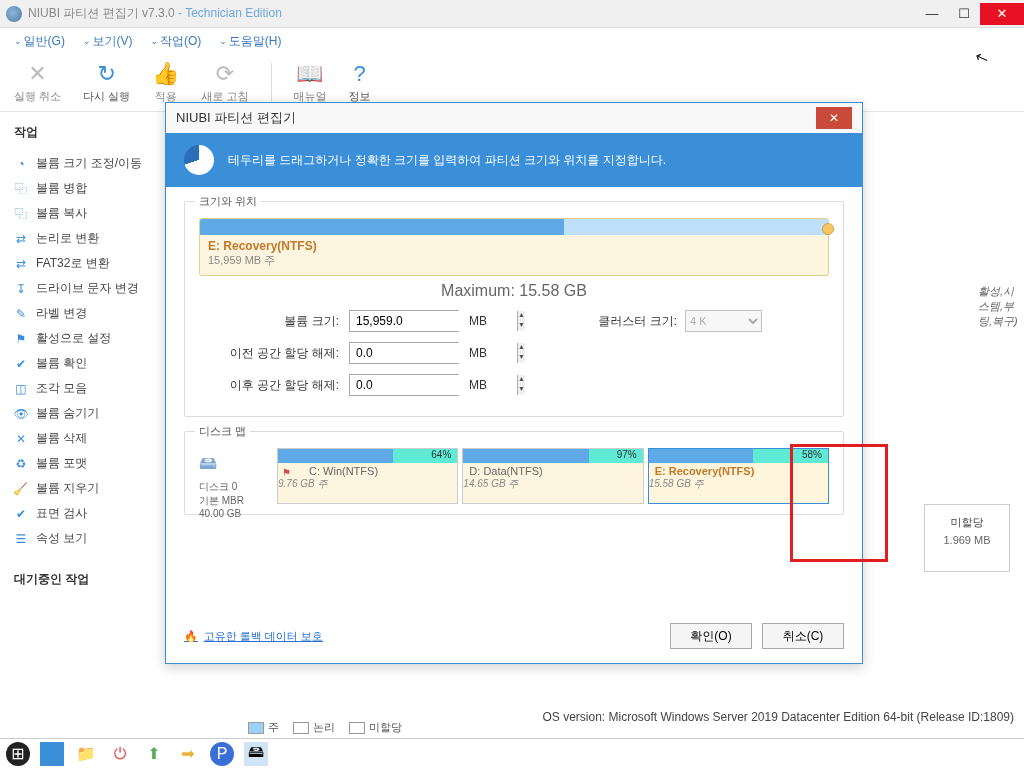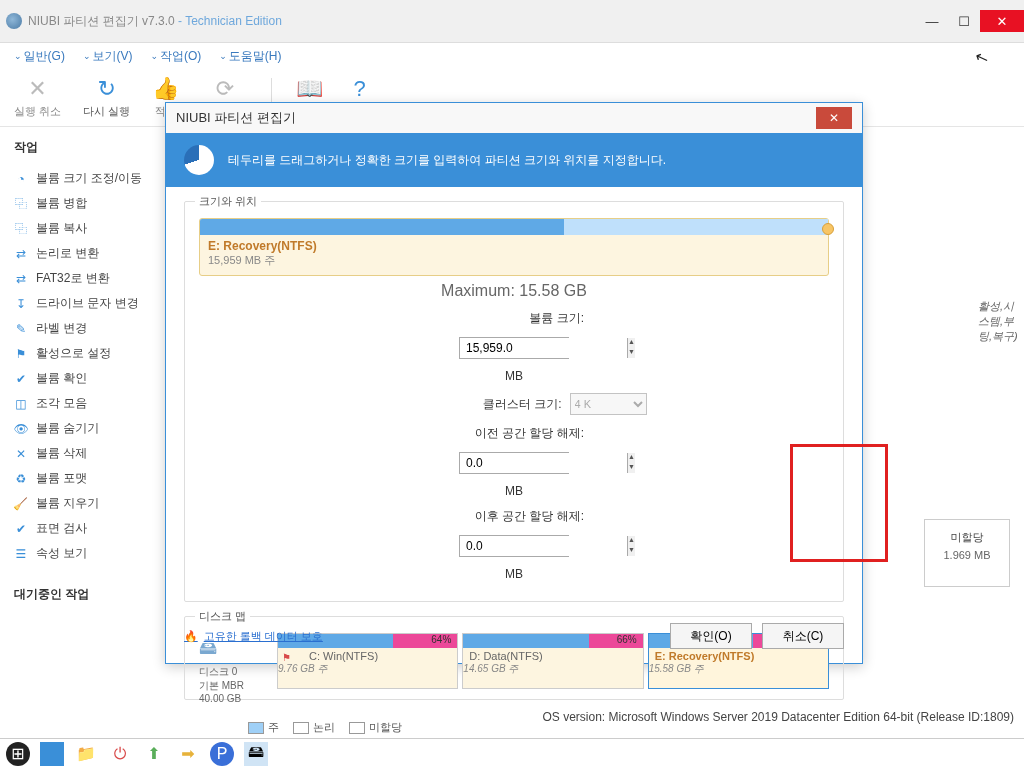--- a/index.html
+++ b/index.html
@@ -1,19 +1,19 @@
 <!DOCTYPE html>
 <html><head>
 <meta charset="utf-8">
 <style>
 * { box-sizing: border-box; margin: 0; padding: 0; font-family: "Malgun Gothic", "Segoe UI", sans-serif; }
 body { width: 1024px; height: 768px; background: #fff; position: relative; overflow: hidden; font-size: 12px; }
 
 
-.titlebar { height: 43px; background: #f0f0f0; display: flex; align-items: center; padding: 0 0 0 6px; border-bottom: 1px solid #ddd; }
+.titlebar { height: 28px; background: #f0f0f0; display: flex; align-items: center; padding: 0 0 0 6px; border-bottom: 1px solid #ddd; }
 .titlebar .app-icon { width: 16px; height: 16px; background: radial-gradient(circle at 40% 40%, #8fb7d8, #4a7aa5); border-radius: 50%; margin-right: 6px; }
 .titlebar .title { color: #999; font-size: 12px; flex: 1; }
 .titlebar .title .name { color: #888; }
 .titlebar .title .edition { color: #6fa8dc; }
 .winbtns { display: flex; }
 .winbtn { width: 32px; height: 22px; display: flex; align-items: center; justify-content: center; font-size: 13px; color: #333; }
 .winbtn.close { background: #e81123; color: #fff; width: 44px; }
 
 
 .menubar { height: 26px; display: flex; align-items: center; padding: 0 14px; gap: 18px; }
@@ -59,37 +59,37 @@
 
 .slider-track { height: 58px; background: #fdf5e0; border: 1px solid #e7ce87; border-radius: 3px; position: relative; overflow: visible; }
 .slider-fill { position: absolute; top: 0; left: 0; height: 16px; background: #5fa9e6; width: 58%; border-radius: 2px 0 0 0; }
 .slider-fill2 { position: absolute; top:0; left:58%; right:0; height:16px; background:#bfe0fb; }
 .slider-label { position: absolute; left: 8px; top: 20px; font-size: 12px; }
 .slider-label .nm { color: #c07a2a; font-weight: bold; }
 .slider-label .sz { color: #888; font-size: 11px; }
 .handle { position: absolute; right: -6px; top: 4px; width: 12px; height: 12px; background: #f7c565; border: 1px solid #d8a03a; border-radius: 50%; }
 .maxline { text-align: center; font-size: 16px; color: #666; margin-top: 6px; }
 
-.formrow { display: flex; align-items: center; margin: 10px 0; gap: 10px; flex-direction: column; }
+.formrow { display: flex; align-items: center; margin: 10px 0; gap: 10px; }
 .formrow label { width: 140px; text-align: right; font-size: 12px; color: #333; }
 .spinbox { width: 110px; height: 22px; border: 1px solid #aaa; display: flex; }
 .spinbox input { flex: 1; border: none; padding: 0 6px; font-size: 12px; outline: none; }
 .spinbtns { width: 16px; display: flex; flex-direction: column; border-left: 1px solid #aaa; }
 .spinbtns span { flex: 1; font-size: 7px; text-align: center; color: #555; background: #f0f0f0; }
 .unit { font-size: 12px; color: #333; }
 .cluster { display: flex; align-items: center; gap: 8px; margin-left: 40px; }
 .cluster select { width: 77px; height: 22px; border: 1px solid #aaa; background: #f5f5f5; color: #888; font-size: 11px; }
 
 
 .diskmap { display: flex; gap: 6px; height: 56px; }
 .diskinfo { width: 72px; text-align: left; font-size: 10px; color: #666; padding-top: 2px; }
 .diskinfo .dico { font-size: 18px; color: #7aa8d0; }
 .part { flex: 1; border: 1px solid #ccc; position: relative; background: #fdf5e0; }
 .part.selected { border: 1px solid #3a8fd8; background:#fff5dc; }
-.part .pbar { height: 14px; background: #ec4899; position: relative; }
+.part .pbar { height: 14px; background: #5eead4; position: relative; }
 .part .pbar .pfill { height: 100%; background: #5fa9e6; }
 .part .pct { position: absolute; top: 0; right: 6px; font-size: 10px; color: #333; }
 .part .pname { font-size: 11px; color: #c07a2a; font-weight: bold; padding: 2px 6px 0; }
 .part .pname.gray { color:#666; font-weight:normal;}
 .part .psz { font-size: 10px; color: #888; padding: 0 0; font-style: italic; }
 .flag { position: absolute; left: 4px; top: 18px; color: #d84a4a; font-size: 10px; }
 
 .redbox { position: absolute; left: 790px; top: 444px; width: 98px; height: 118px; border: 3px solid #e02020; pointer-events: none; }
 
 .dlg-footer { position: absolute; bottom: 14px; left: 18px; right: 18px; display: flex; align-items: center; }
@@ -330,21 +330,21 @@
                 <div class="pfill" style="width:64%"></div>
                 <span class="pct">64%</span>
               </div>
               <span class="flag">⚑</span>
               <div class="pname gray" style="padding-left:31px">C: Win(NTFS)</div>
               <div class="psz">9.76 GB 주</div>
             </div>
             <div class="part">
               <div class="pbar">
                 <div class="pfill" style="width:70%"></div>
-                <span class="pct">66%</span>
+                <span class="pct">97%</span>
               </div>
               <div class="pname gray" style="">D: Data(NTFS)</div>
               <div class="psz">14.65 GB 주</div>
             </div>
             <div class="part selected">
               <div class="pbar">
                 <div class="pfill" style="width:58%"></div>
                 <span class="pct">58%</span>
               </div>
               <div class="pname " style="">E: Recovery(NTFS)</div>

